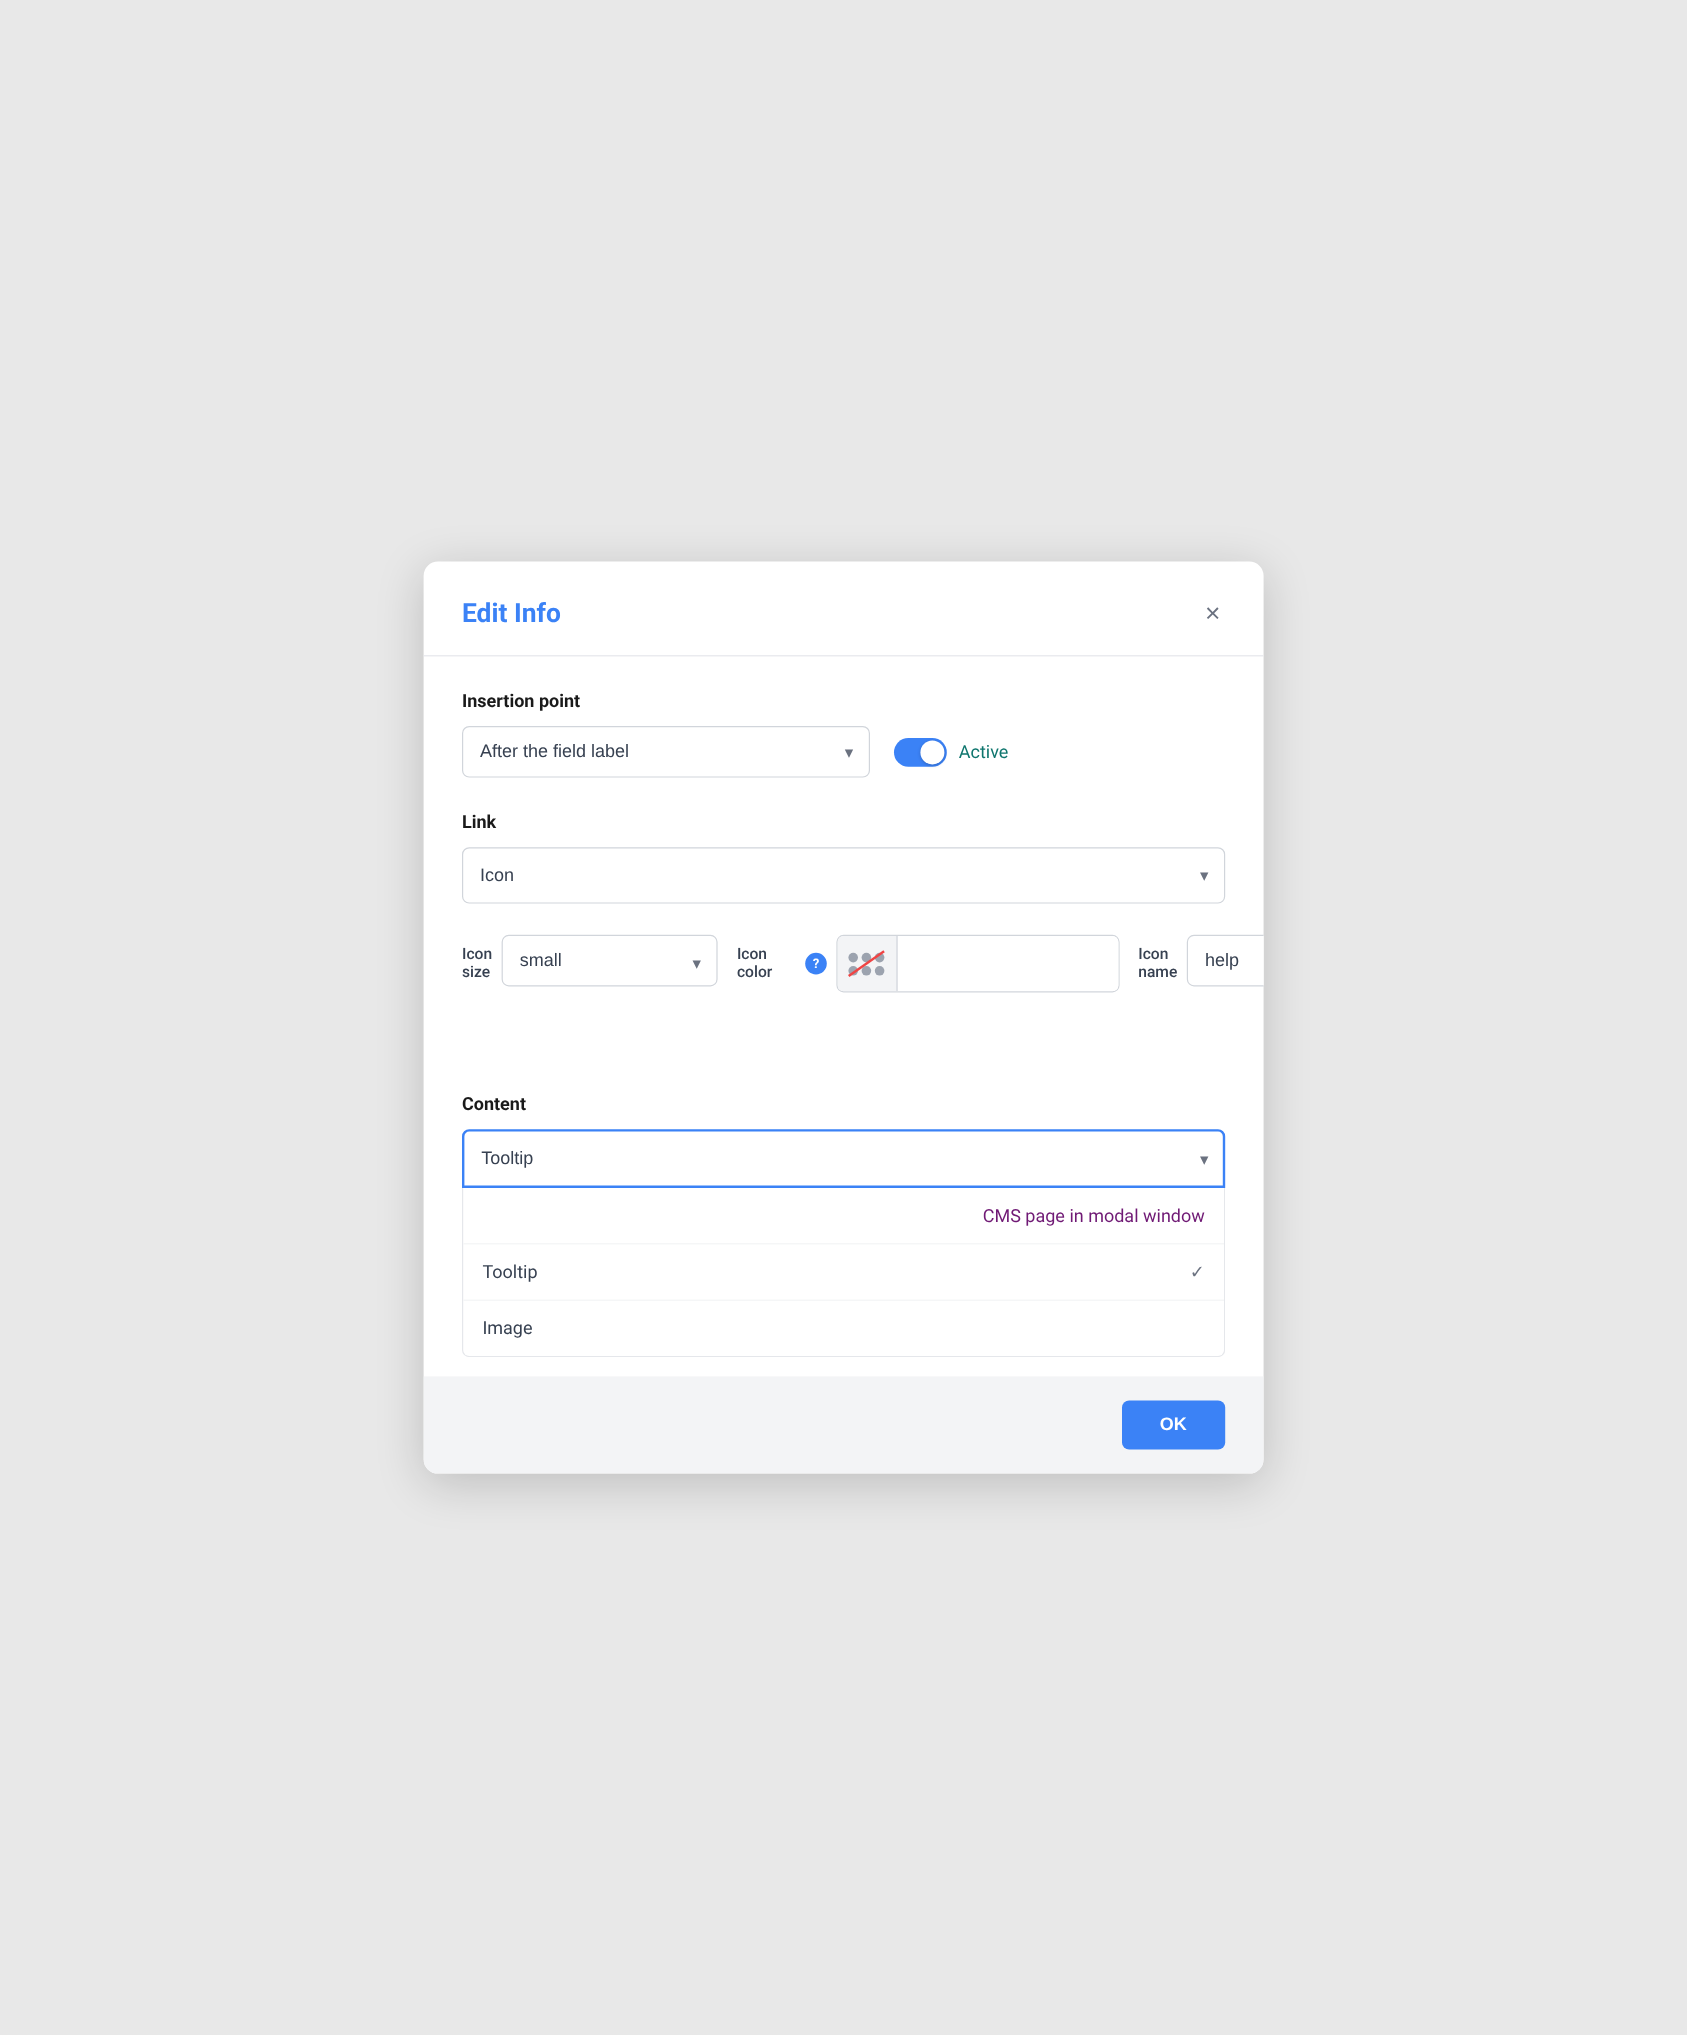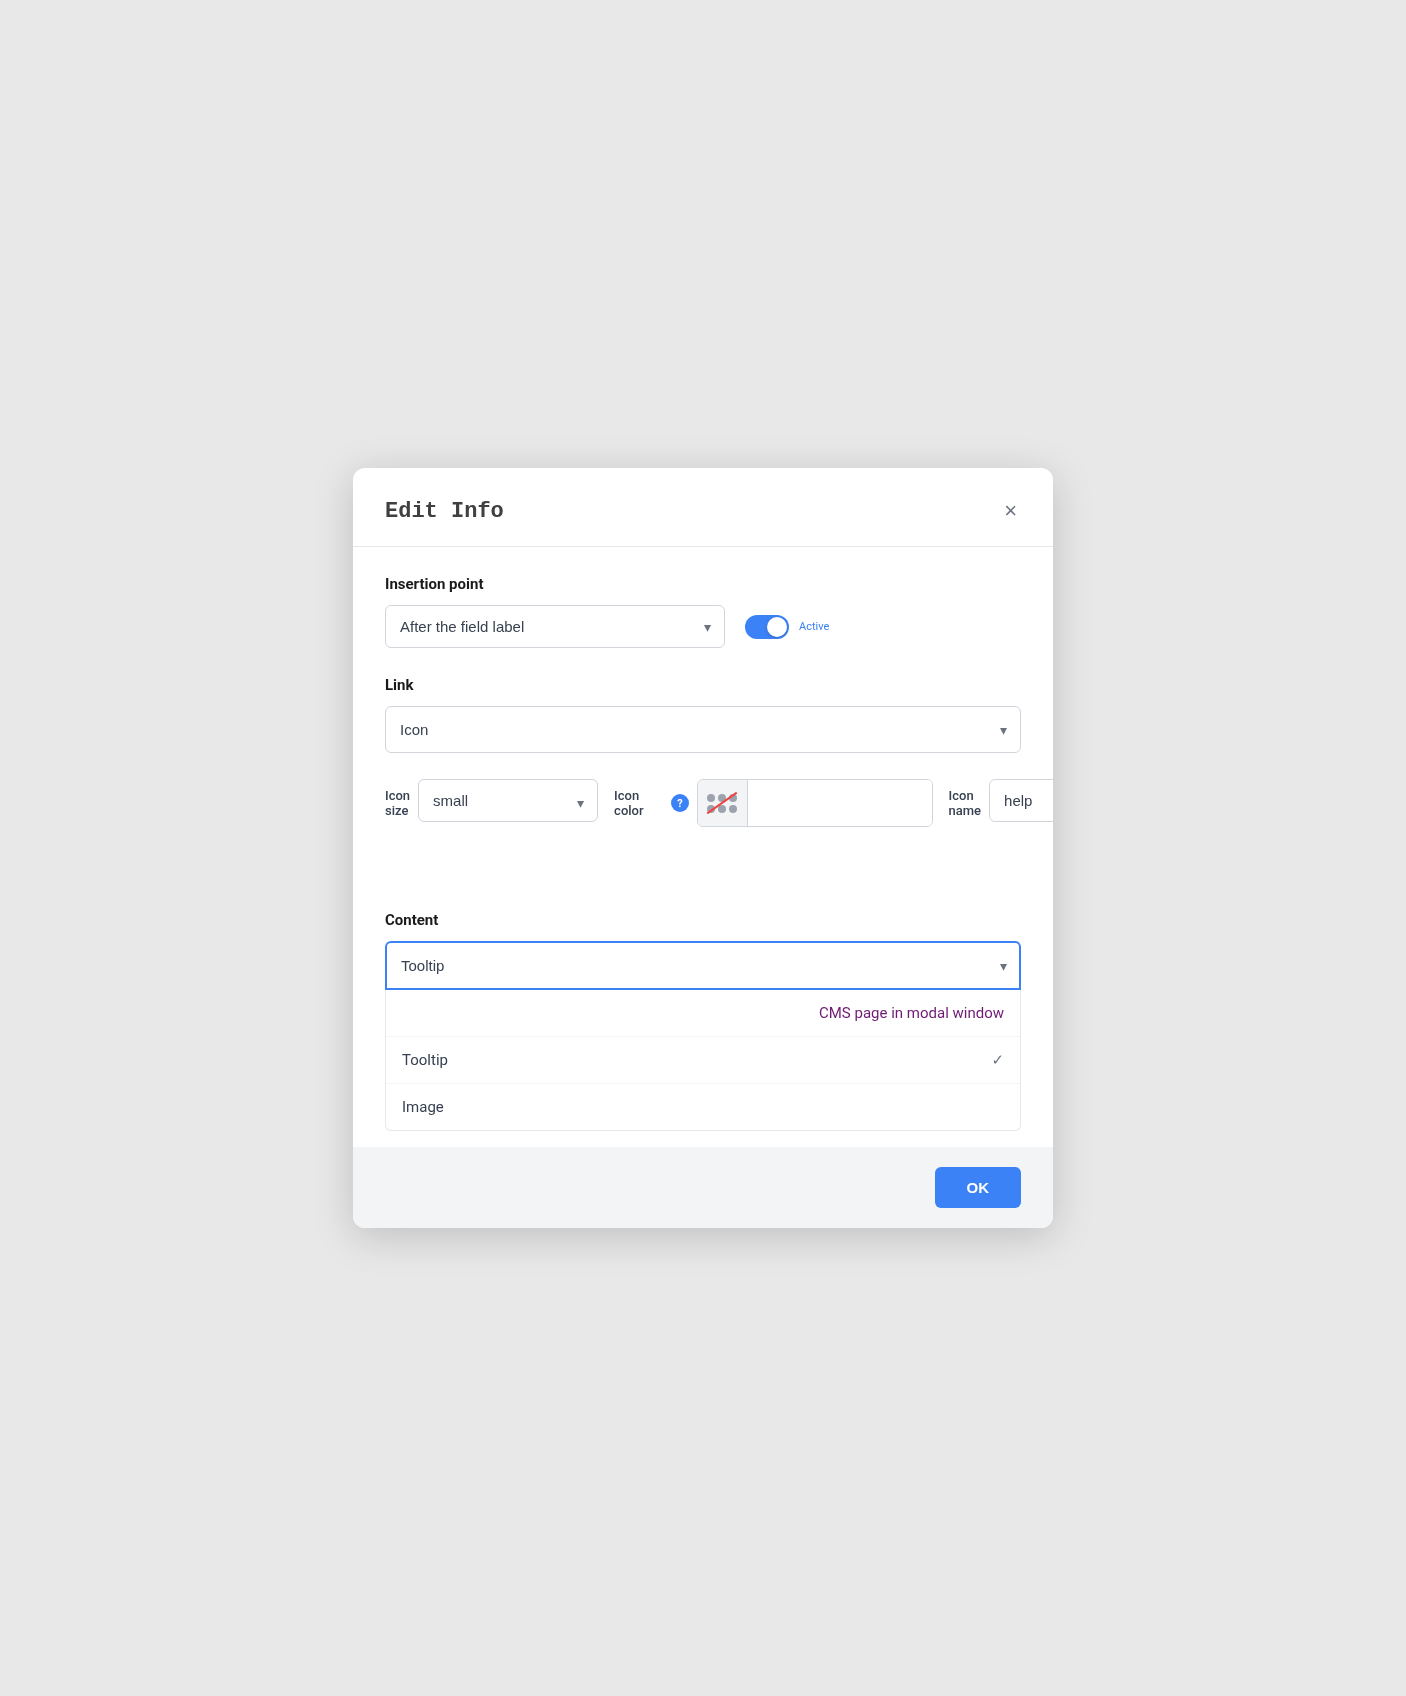--- a/index.html
+++ b/index.html
@@ -23,22 +23,21 @@
     .dialog-header {
       display: flex;
       align-items: center;
       justify-content: space-between;
       padding: 28px 32px 20px 32px;
       border-bottom: 1px solid #e5e7eb;
     }
     .dialog-title {
       font-size: 22px;
       font-weight: 700;
-      color: #404040;
-      font-family: Liberation Mono, monospace;
+      color: #3b82f6;
     }
     .close-btn {
       background: none;
       border: none;
       cursor: pointer;
       color: #6b7280;
       font-size: 22px;
       line-height: 1;
       padding: 4px;
       border-radius: 4px;
@@ -104,22 +103,22 @@
       width: 20px;
       height: 20px;
       background: #fff;
       border-radius: 50%;
       position: absolute;
       top: 2px;
       left: 22px;
       box-shadow: 0 1px 3px rgba(0,0,0,0.2);
     }
     .toggle-label {
-      font-size: 11px;
-      color: #3b82f6;
+      font-size: 15px;
+      color: #0f766e;
     }
     .link-section { margin-bottom: 6px; }
     .full-select-wrapper {
       position: relative;
       width: 100%;
     }
     .full-select-box {
       width: 100%;
       appearance: none;
       border: 1.5px solid #d1d5db;

